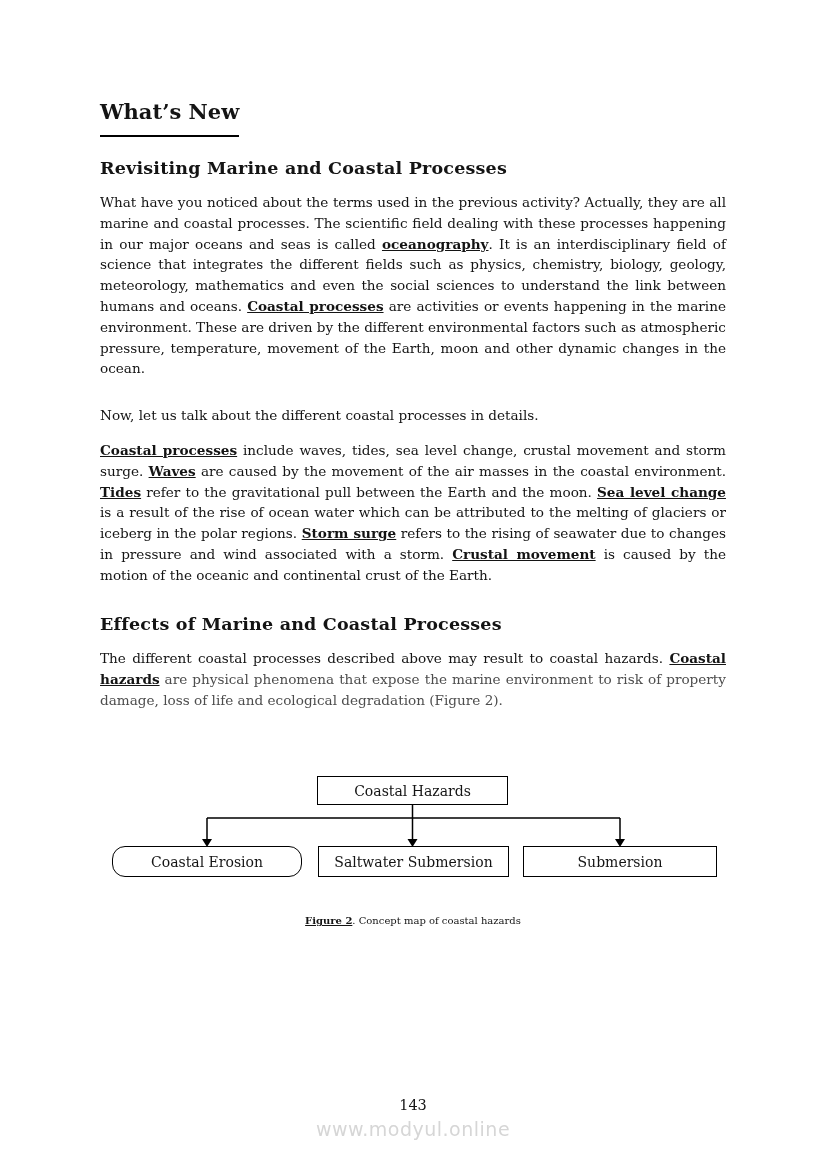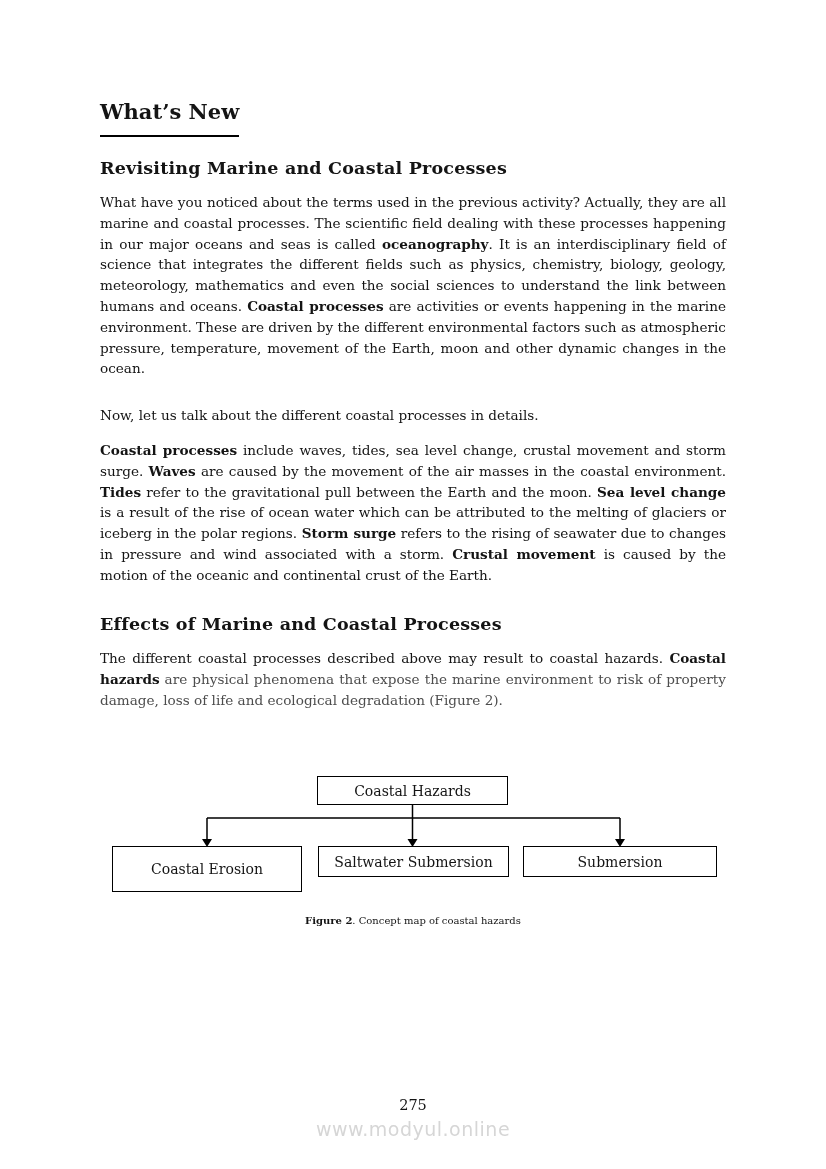--- a/index.html
+++ b/index.html
@@ -45,35 +45,35 @@
     margin:0;
     font-size:13.6px;line-height:20.8px;
     text-align:justify;
     text-justify:inter-word;
   }
   #p1{top:192px;}
   #p2{top:405px;text-align:left;}
   #p3{top:440px;}
   #p4{top:648px;}
 
-  .b{font-weight:bold;}
+  .b{font-weight:bold;text-decoration:underline;}
   .muted{color:var(--muted);}
 
   .figure{left:0;top:770px;width:826px;height:112px;}
   .figure svg{position:absolute;left:0;top:0;}
   .node{
     position:absolute;
     border:1.5px solid var(--line);
     background:#ffffff;
     display:flex;align-items:center;justify-content:center;
     font-size:14px;
     color:var(--text);
   }
   .node-root{left:317px;top:6px;width:191px;height:29px;}
-  .node-c0{left:112px;top:76px;width:190px;height:46px;}
+  .node-c0{left:112px;top:76px;width:190px;height:31px;border-radius:13px;}
   .node-c1{left:318px;top:76px;width:191px;height:31px;}
   .node-c2{left:523px;top:76px;width:194px;height:31px;}
 
   .caption{
     left:0;top:911px;width:826px;
     text-align:center;
     font-size:10px;line-height:20px;
   }
 
   .pageno{
@@ -117,17 +117,17 @@
       <polygon points="615,69 625,69 620,77" fill="#000000"></polygon>
     </svg>
     <div class="node node-root">Coastal Hazards</div>
     <div class="node node-c0">Coastal Erosion</div>
     <div class="node node-c1">Saltwater Submersion</div>
     <div class="node node-c2">Submersion</div>
   </div>
 
   <div class="abs caption"><span class="b">Figure 2</span><span>. Concept map of coastal hazards</span></div>
 
-  <div class="abs pageno">275</div>
+  <div class="abs pageno">143</div>
 
   <div class="abs watermark">www.modyul.online</div>
 
 </div>
 
 </body></html>

